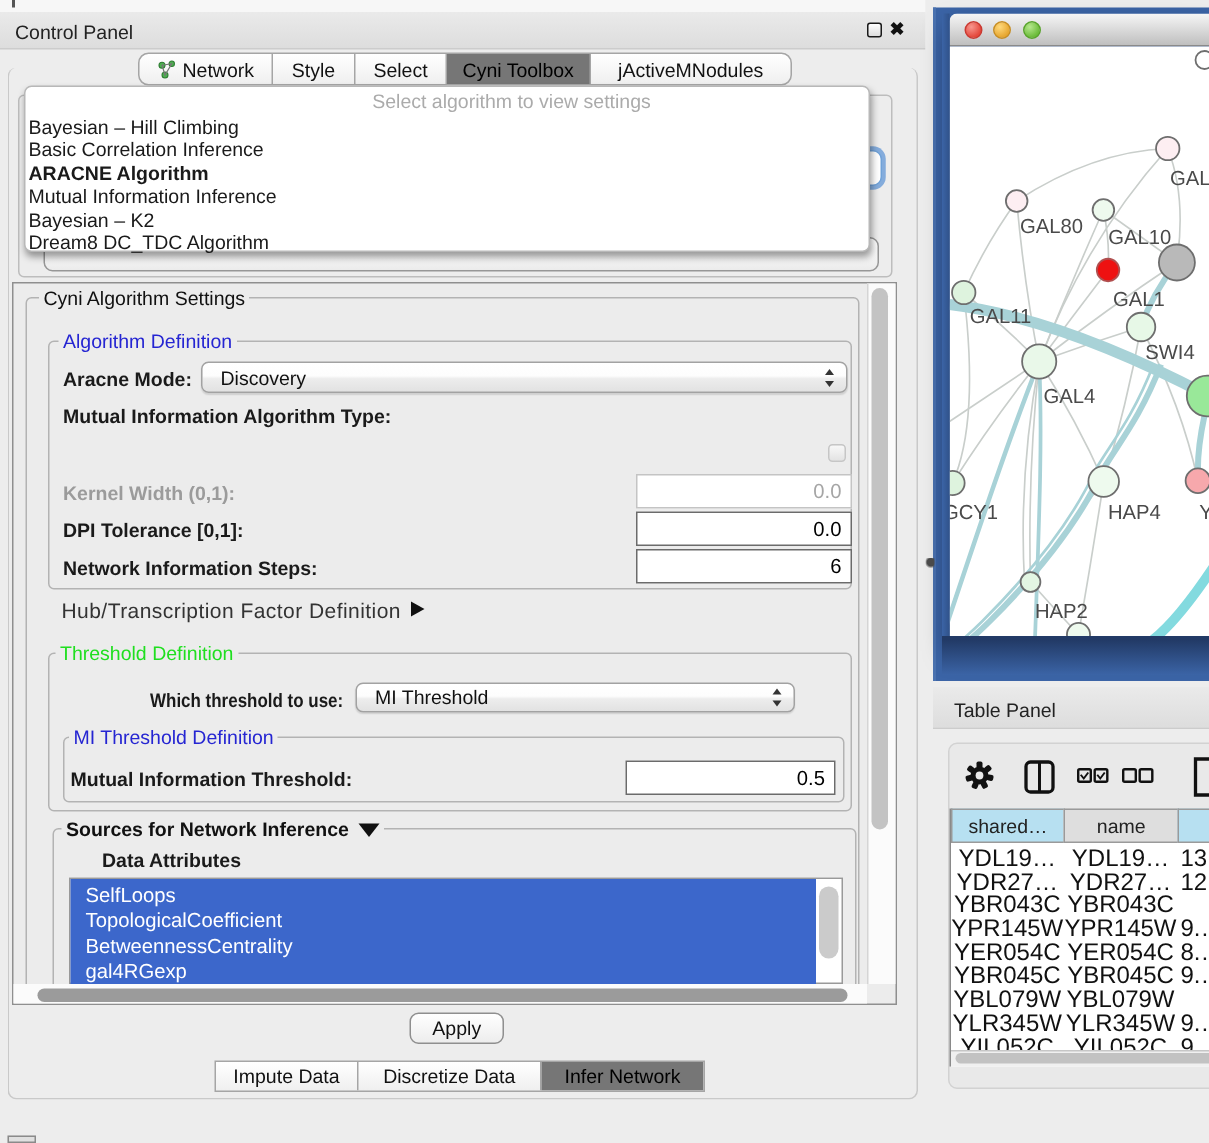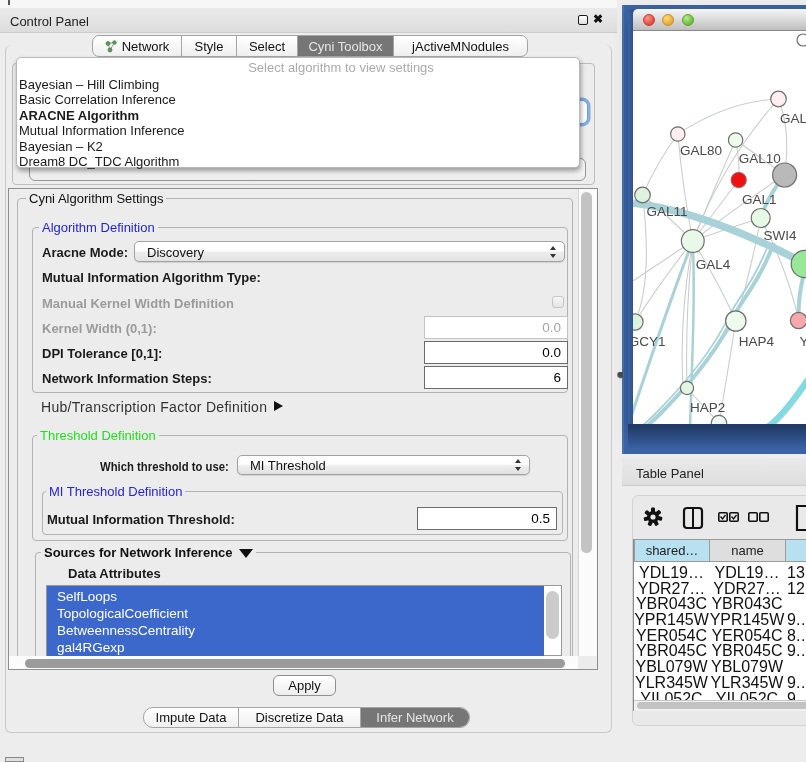--- a/index.html
+++ b/index.html
@@ -15,21 +15,21 @@
   background:linear-gradient(#ffffff, #fdfdfd 45%, #ededed 55%, #e2e2e2);
   box-shadow:0 1px 1px rgba(0,0,0,0.12); }
 .combo .ct { position:absolute; left:12px; top:50%; transform:translateY(-50%); font-size:13px; color:#111; white-space:nowrap;}
 .spin { position:absolute; right:7px; top:50%; transform:translateY(-50%); width:7px; height:12px; }
 .spin:before { content:""; position:absolute; left:0; top:0; border-left:3.5px solid transparent; border-right:3.5px solid transparent; border-bottom:4.5px solid #333; }
 .spin:after { content:""; position:absolute; left:0; bottom:0; border-left:3.5px solid transparent; border-right:3.5px solid transparent; border-top:4.5px solid #333; }
 .field { position:absolute; background:#fff; font-size:13.5px; text-align:right; padding-right:6px; line-height:22px; }
 .fen { border:1.5px solid #6b6b6b; color:#000; }
 .fdis { border:1px solid #c4c4c4; color:#a5a5a5; }
 .tseg { height:100%; display:flex; align-items:center; justify-content:center; font-size:13px; color:#111; border-right:1px solid #a5a5a5; }
-.tsel { background:#767676; color:#e5e5e5; }
+.tsel { background:#767676; color:#000000; }
 .trow { position:absolute; font-size:16px; color:#111; white-space:nowrap; }
 </style>
 </head>
 <body>
 
 <div class="abs" style="left:0; top:0; width:617px; height:762px; background:#ededed;"></div>
 <div class="abs" style="left:0; top:0; width:617px; height:8px; background:#f7f7f7;"></div>
 <div class="abs" style="left:8px; top:0; width:2px; height:5px; background:#555;"></div>
 
 <div class="abs" style="left:0; top:8px; width:617px; height:25px; background:linear-gradient(#eaeaea,#dddddd); border-bottom:1px solid #cccccc;"></div>
@@ -71,21 +71,20 @@
 
   <div class="group" style="left:23px; top:38px; width:536px; height:166px;"></div>
   <div class="gtitle" style="left:30px; top:32px; color:#2525d2;">Algorithm Definition</div>
 
   <div class="abs lbl b" style="left:33px; top:56px;">Aracne Mode:</div>
   <div class="combo" style="left:125px; top:52px; width:431px; height:21px;">
         <span class="ct">Discovery</span>
         <span class="spin"></span>
       </div>
   <div class="abs lbl b" style="left:33px; top:81px;">Mutual Information Algorithm Type:</div>
-  <div class="abs lbl b dis" style="left:33px; top:107px;">Manual Kernel Width Definition</div>
   <div class="abs" style="left:543px; top:107px; width:12px; height:12px; border:1px solid #c6c6c6; border-radius:3px; background:linear-gradient(#f8f8f8,#e3e3e3);"></div>
   <div class="abs lbl b dis" style="left:33px; top:132px;">Kernel Width (0,1):</div>
   <div class="field fdis" style="left:415px; top:127px; width:144px; height:23px;">0.0</div>
   <div class="abs lbl b" style="left:33px; top:157px;">DPI Tolerance [0,1]:</div>
   <div class="field fen" style="left:415px; top:152px; width:144px; height:23px;">0.0</div>
   <div class="abs lbl b" style="left:33px; top:182px;">Network Information Steps:</div>
   <div class="field fen" style="left:415px; top:177px; width:144px; height:23px;">6</div>
 
   <div class="abs lbl" style="left:32px; top:210px; color:#333; font-size:14px; letter-spacing:0.3px;">Hub/Transcription Factor Definition</div>
   <div class="abs" style="left:265px; top:212px; width:0; height:0; border-top:5.5px solid transparent; border-bottom:5.5px solid transparent; border-left:9px solid #111;"></div>
@@ -112,21 +111,21 @@
   <div class="abs" style="left:48px; top:400px; font-size:13.5px; color:#fff;">SelfLoops</div>
   <div class="abs" style="left:48px; top:417px; font-size:13.5px; color:#fff;">TopologicalCoefficient</div>
   <div class="abs" style="left:48px; top:434px; font-size:13.5px; color:#fff;">BetweennessCentrality</div>
   <div class="abs" style="left:48px; top:451px; font-size:13.5px; color:#fff;">gal4RGexp</div>
   <div class="abs" style="left:537px; top:402px; width:13px; height:48px; background:#cbcbcb; border-radius:7px;"></div>
 </div>
 </div>
 
 <div class="abs" style="left:273px; top:675px; width:63px; height:21px; background:linear-gradient(#ffffff,#ededed); border:1px solid #8f8f8f; border-radius:6px; text-align:center; font-size:13px; line-height:19px; color:#111;">Apply</div>
 
-<div id="btabs" class="abs" style="left:143px; top:707px; height:21px; display:flex; border:1px solid #a5a5a5; border-radius:10px; overflow:hidden; background:linear-gradient(#ffffff,#efefef);">
+<div id="btabs" class="abs" style="left:143px; top:707px; height:21px; display:flex; border:1px solid #a5a5a5; border-radius:0; overflow:hidden; background:linear-gradient(#ffffff,#efefef);">
   <div class="tseg" style="width:95px;">Impute Data</div>
   <div class="tseg" style="width:122px;">Discretize Data</div>
   <div class="tseg tsel" style="width:108px; border-right:none;">Infer Network</div>
 </div>
 
 <div class="abs" style="left:5px; top:45px; width:607px; height:688px; border:1px solid #c9c9c9; border-top:none; border-radius:6px; pointer-events:none;"></div>
 <div class="abs" style="left:5px; top:757px; width:19px; height:5px; border:1px solid #8a8a8a; background:#e0e0e0;"></div>
 
 <div class="abs" style="left:16px; top:57px; width:564px; height:111px; background:#fff; border:1px solid #b8b8b8; border-radius:5px; box-shadow:1px 3px 5px rgba(0,0,0,0.38); z-index:50;">
   <div class="abs" style="left:0; top:2px; width:100%; text-align:center; font-size:13px; color:#ababab;margin-left:43px;">Select algorithm to view settings</div>

